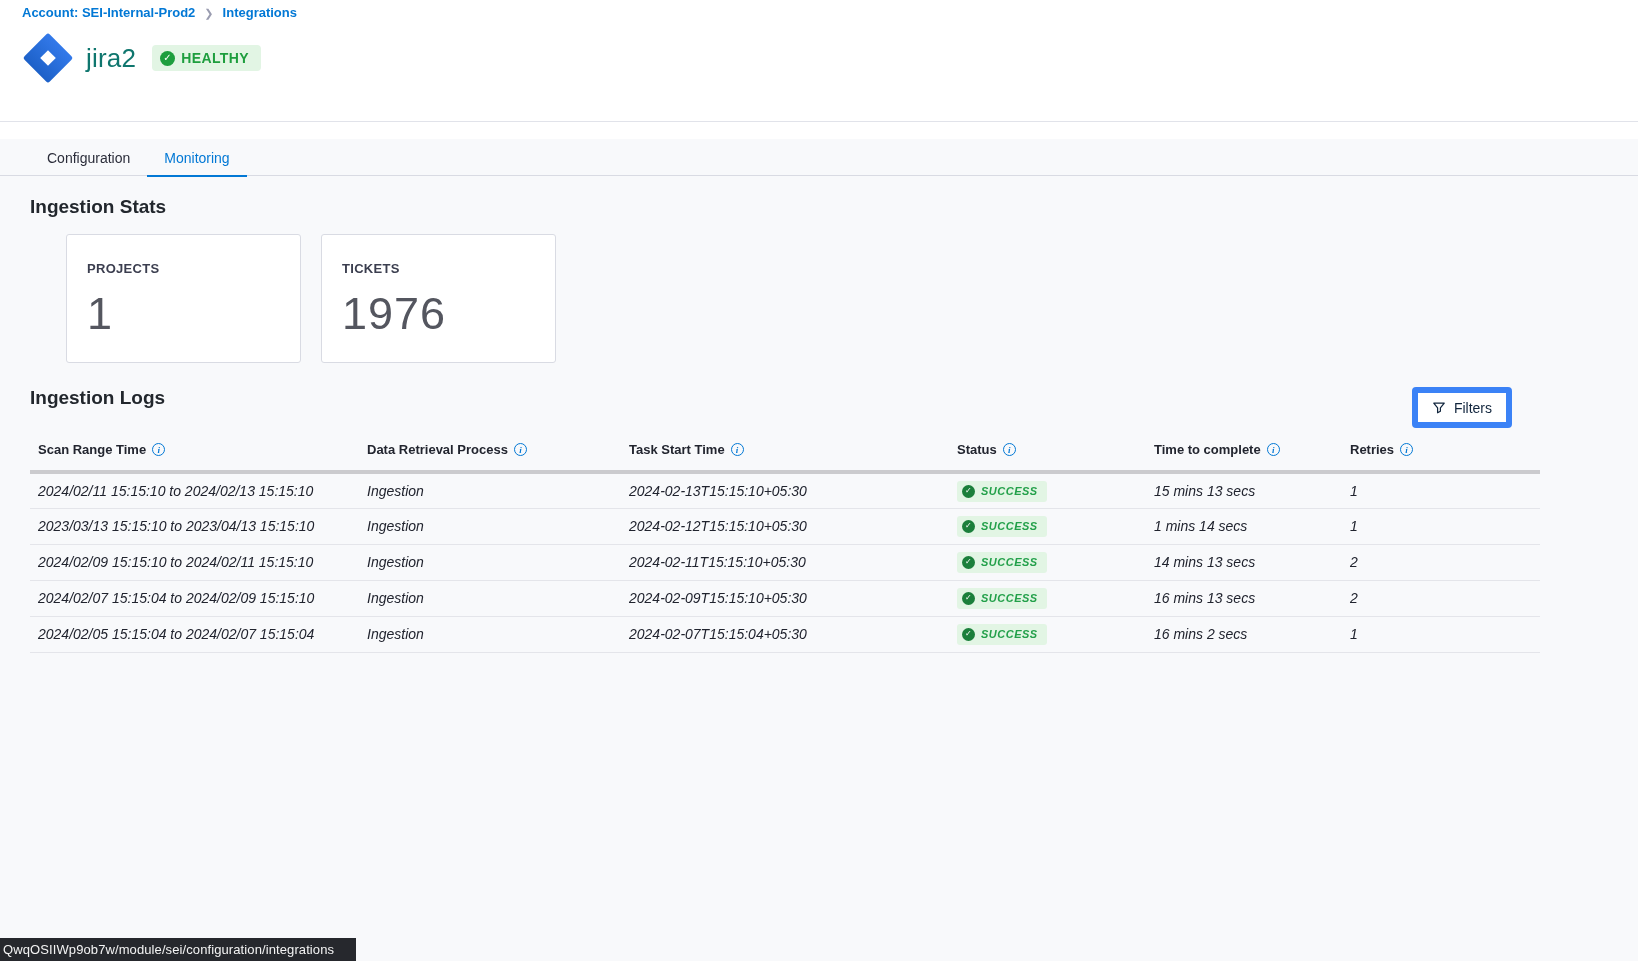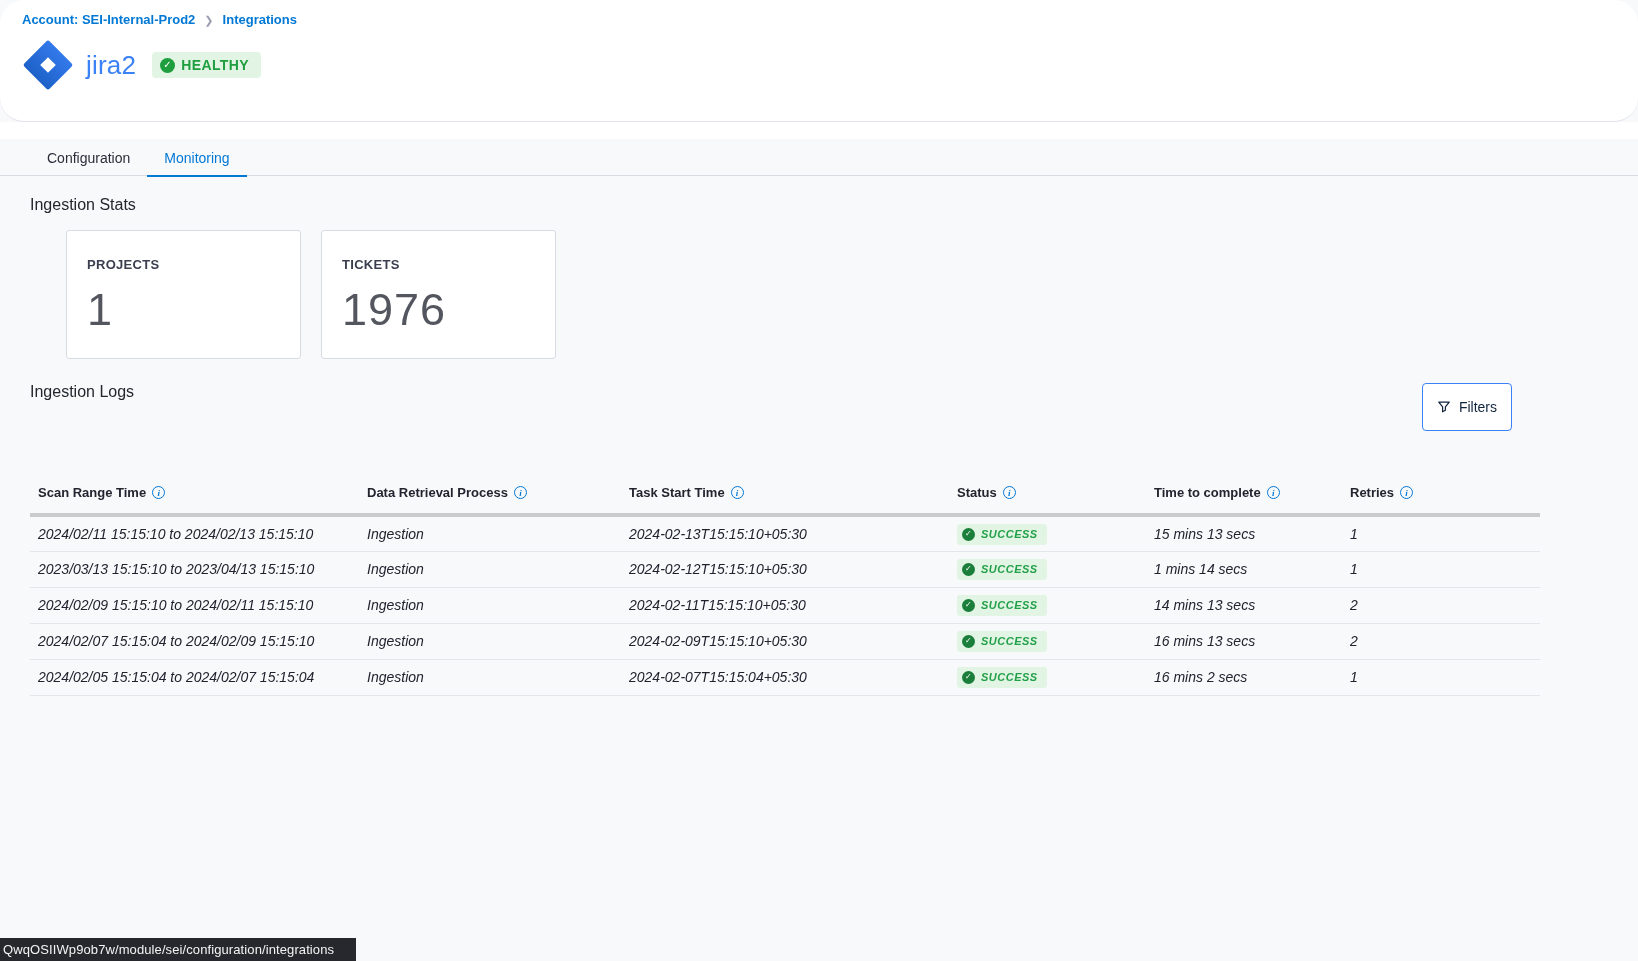--- a/index.html
+++ b/index.html
@@ -5,75 +5,75 @@
   * { margin:0; padding:0; box-sizing:border-box; }
   html,body { width:1638px; height:961px; overflow:hidden; }
   body {
     font-family:"Liberation Sans","DejaVu Sans",sans-serif;
     background:var(--content-bg,#f8f9fb);
     color:#22252f;
     position:relative;
   }
 
   
-  .page-header { background:#fff; height:122px; border-bottom:1px solid #e1e3ea; padding:12px 0 0 22px;border-radius:24px; }
+  .page-header { background:#fff; height:122px; border-bottom:1px solid #e1e3ea; padding:5px 0 0 22px; }
   .header-gap { background:#fff; height:17px; }
   .breadcrumb { font-size:13px; font-weight:600; display:flex; align-items:center; gap:9px; }
   .breadcrumb a { color:var(--accent-blue,#0278d5); text-decoration:none; cursor:pointer; }
   .crumb-sep { color:#9a9cb0; font-size:11px; font-weight:700; transform:translateY(1px); }
   .title-row { display:flex; align-items:center; margin-top:12px; gap:12px; }
   .jira-logo { width:52px; height:52px; display:block; }
-  .integration-title { font-size:26px; font-weight:500; color:#3b82f6; letter-spacing:.2px; }
+  .integration-title { font-size:26px; font-weight:500; color:#0f766e; letter-spacing:.2px; }
   .health-badge {
     display:inline-flex; align-items:center; gap:6px;
     background:var(--success-bg,#e4f7e6); color:var(--success-green,#1e9e3e);
     font-size:14px; font-weight:700; letter-spacing:.4px;
     padding:5px 12px 5px 8px; border-radius:4px; margin-left:4px;
   }
   .check-circle {
     display:inline-flex; align-items:center; justify-content:center;
     background:var(--success-green,#1e9e3e); color:#fff; border-radius:50%;
     width:15px; height:15px; font-size:10px; font-weight:700; line-height:1;
   }
 
   
   .tabs { display:flex; padding-left:30px; border-bottom:1px solid #d9dbe3; height:37px; align-items:flex-start; }
   .tab { font-size:14px; color:#2b2d3a; padding:0 17px; height:37px; display:flex; align-items:center; cursor:pointer; position:relative; }
   .tab.active { color:var(--accent-blue,#0278d5); font-weight:400; }
   .tab.active::after { content:""; position:absolute; left:0; right:0; bottom:-1px; height:2px; background:var(--accent-blue,#0278d5); }
 
   
-  .section-title { font-size:16px; font-weight:400; color:#22272d; }
+  .section-title { font-size:19px; font-weight:700; color:#22272d; }
   .stats-section { padding:20px 30px 0 30px; }
   .cards-row { display:flex; gap:20px; margin-top:16px;padding-left:36px; }
   .stat-card {
     width:235px; height:129px; background:#fff; border:1px solid #d9dbe3; border-radius:3px;
     padding:26px 0 0 20px;
   }
   .stat-label { font-size:13px; font-weight:600; color:#3b3e4f; letter-spacing:.3px; }
   .stat-value { font-size:45px; font-weight:400; color:#54565f; margin-top:12px; letter-spacing:1px; }
 
   .logs-section { padding:24px 0 0 30px; }
   .logs-header-row { display:flex; align-items:flex-start; justify-content:space-between; width:1510px; padding-right:28px; }
   .filters-btn {
     display:inline-flex; align-items:center; gap:8px;
-    background:#fff; border:1px solid #3b82f6; border-radius:4px;
-    height:48px; padding:0 14px; font-size:14px; color:#10243c; cursor:pointer;
+    background:#fff; border:6px solid #3b82f6; border-radius:4px;
+    height:41px; padding:0 14px; font-size:14px; color:#10243c; cursor:pointer;
     font-family:inherit;
   }
   .filters-btn svg { display:block; }
 
   
   table.logs { border-collapse:collapse; table-layout:fixed; width:1510px; margin-top:14px; }
   col.c1{width:329px;} col.c2{width:262px;} col.c3{width:328px;} col.c4{width:197px;} col.c5{width:196px;} col.c6{width:198px;}
   th {
     text-align:left; font-size:13px; font-weight:700; color:#22252f;
     padding:0 0 13px 8px; border-bottom:4px solid #cbcbce; white-space:nowrap;
   }
-  .th-inner { display:inline-flex; align-items:center; gap:6px;margin-top:40px; }
+  .th-inner { display:inline-flex; align-items:center; gap:6px; }
   .info-icon {
     display:inline-flex; align-items:center; justify-content:center;
     width:13px; height:13px; border:1.3px solid var(--accent-blue,#0278d5); border-radius:50%;
     color:var(--accent-blue,#0278d5); font-size:9px; font-weight:700; cursor:pointer;
     font-family:"Liberation Serif","DejaVu Serif",serif; font-style:italic; flex:none;
   }
   td {
     font-size:14px; color:#20232e; padding:0 0 0 8px; height:36px;
     border-bottom:1px solid #e4e5ea; white-space:nowrap; overflow:hidden;font-style:italic;
   }

